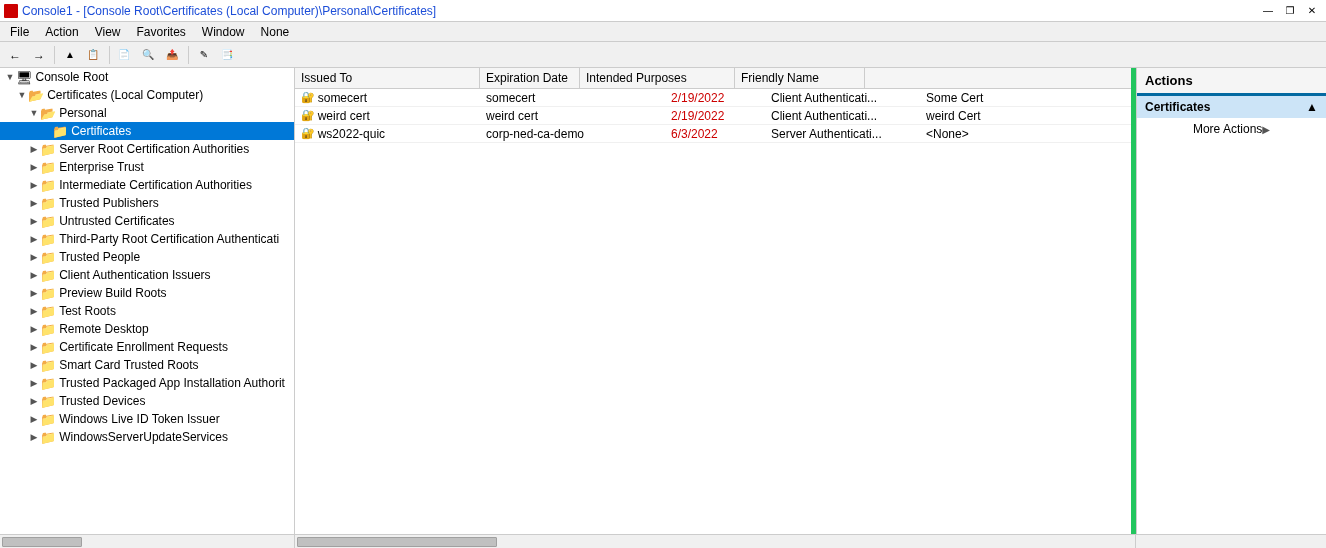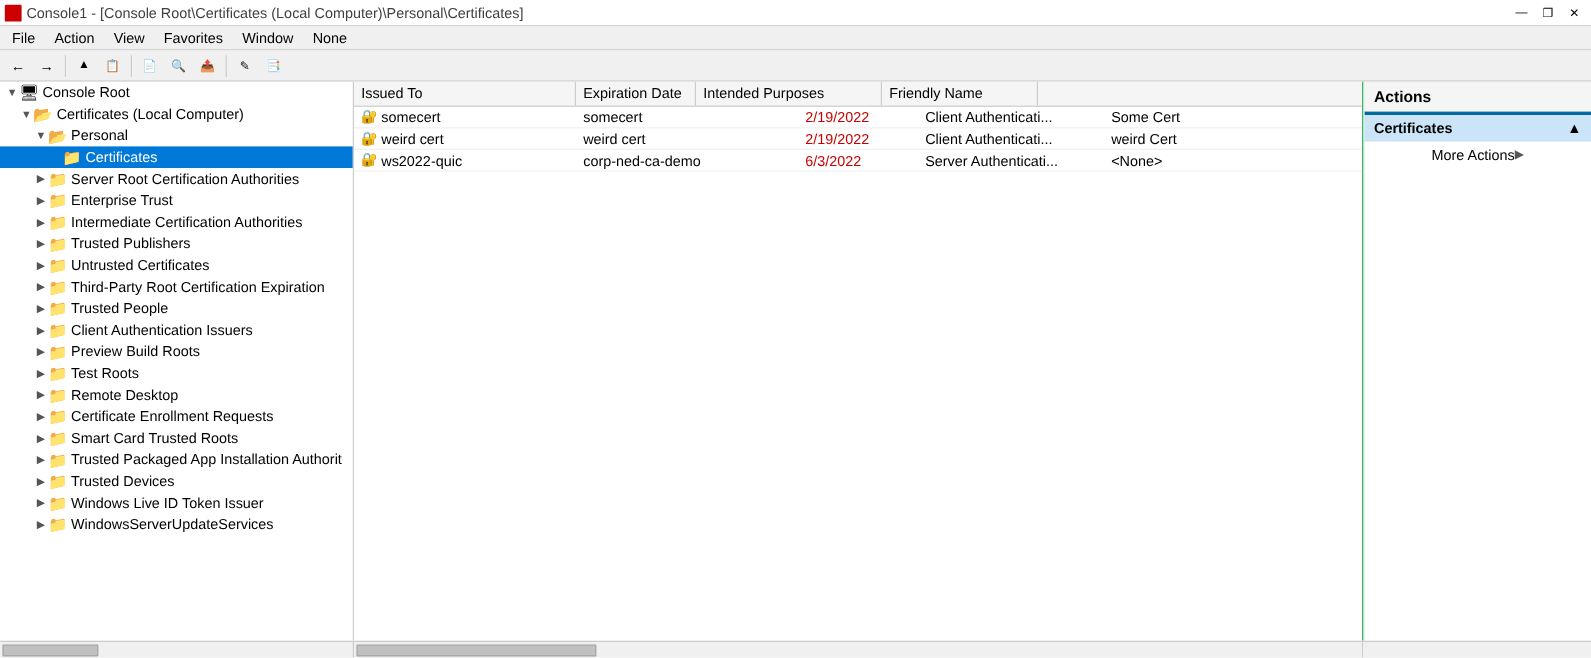--- a/index.html
+++ b/index.html
@@ -10,21 +10,21 @@
       background: #fff;
       border-bottom: 1px solid #ccc;
       display: flex;
       align-items: center;
       height: 22px;
       padding: 0 4px;
       justify-content: space-between;
     }
     .title-bar-left { display: flex; align-items: center; gap: 4px; }
     .title-bar-icon { width: 14px; height: 14px; background: #cc0000; display: inline-block; border-radius: 1px; }
-    .title-bar-text { font-size: 12px; color: #404040; }
+    .title-bar-text { font-size: 12px; color: #1d4ed8; }
     .title-bar-controls { display: flex; gap: 2px; }
     .title-bar-btn { width: 20px; height: 16px; border: none; background: transparent; cursor: pointer; font-size: 10px; display: flex; align-items: center; justify-content: center; }
 
     
     .menu-bar {
       background: #f0f0f0;
       display: flex;
       align-items: center;
       height: 20px;
       padding: 0 2px;
@@ -85,21 +85,21 @@
     .tree-item.selected { background: #0078d7; color: #fff; }
     .tree-expand { width: 12px; font-size: 9px; color: #555; display: inline-block; text-align: center; }
     .folder-yellow { color: #e6a817; }
 
     
     .list-pane {
       flex: 1;
       background: #fff;
       overflow-y: auto;
       overflow-x: auto;
-      border-right: 1px solid #22c55e;
+      border-right: 5px solid #22c55e;
     }
     .list-header {
       display: flex;
       background: #f5f5f5;
       border-bottom: 1px solid #ccc;
       position: sticky;
       top: 0;
       z-index: 1;
     }
     .list-header-col {
@@ -269,21 +269,21 @@
 
       <div class="tree-item" style="padding-left:28px;">
         <span class="tree-expand">▶</span>
         <span class="folder-yellow" style="margin-right:3px;font-size:13px;">📁</span>
         <span>Untrusted Certificates</span>
       </div>
 
       <div class="tree-item" style="padding-left:28px;">
         <span class="tree-expand">▶</span>
         <span class="folder-yellow" style="margin-right:3px;font-size:13px;">📁</span>
-        <span>Third-Party Root Certification Expiration</span>
+        <span>Third-Party Root Certification Authenticati</span>
       </div>
 
       <div class="tree-item" style="padding-left:28px;">
         <span class="tree-expand">▶</span>
         <span class="folder-yellow" style="margin-right:3px;font-size:13px;">📁</span>
         <span>Trusted People</span>
       </div>
 
       <div class="tree-item" style="padding-left:28px;">
         <span class="tree-expand">▶</span>

